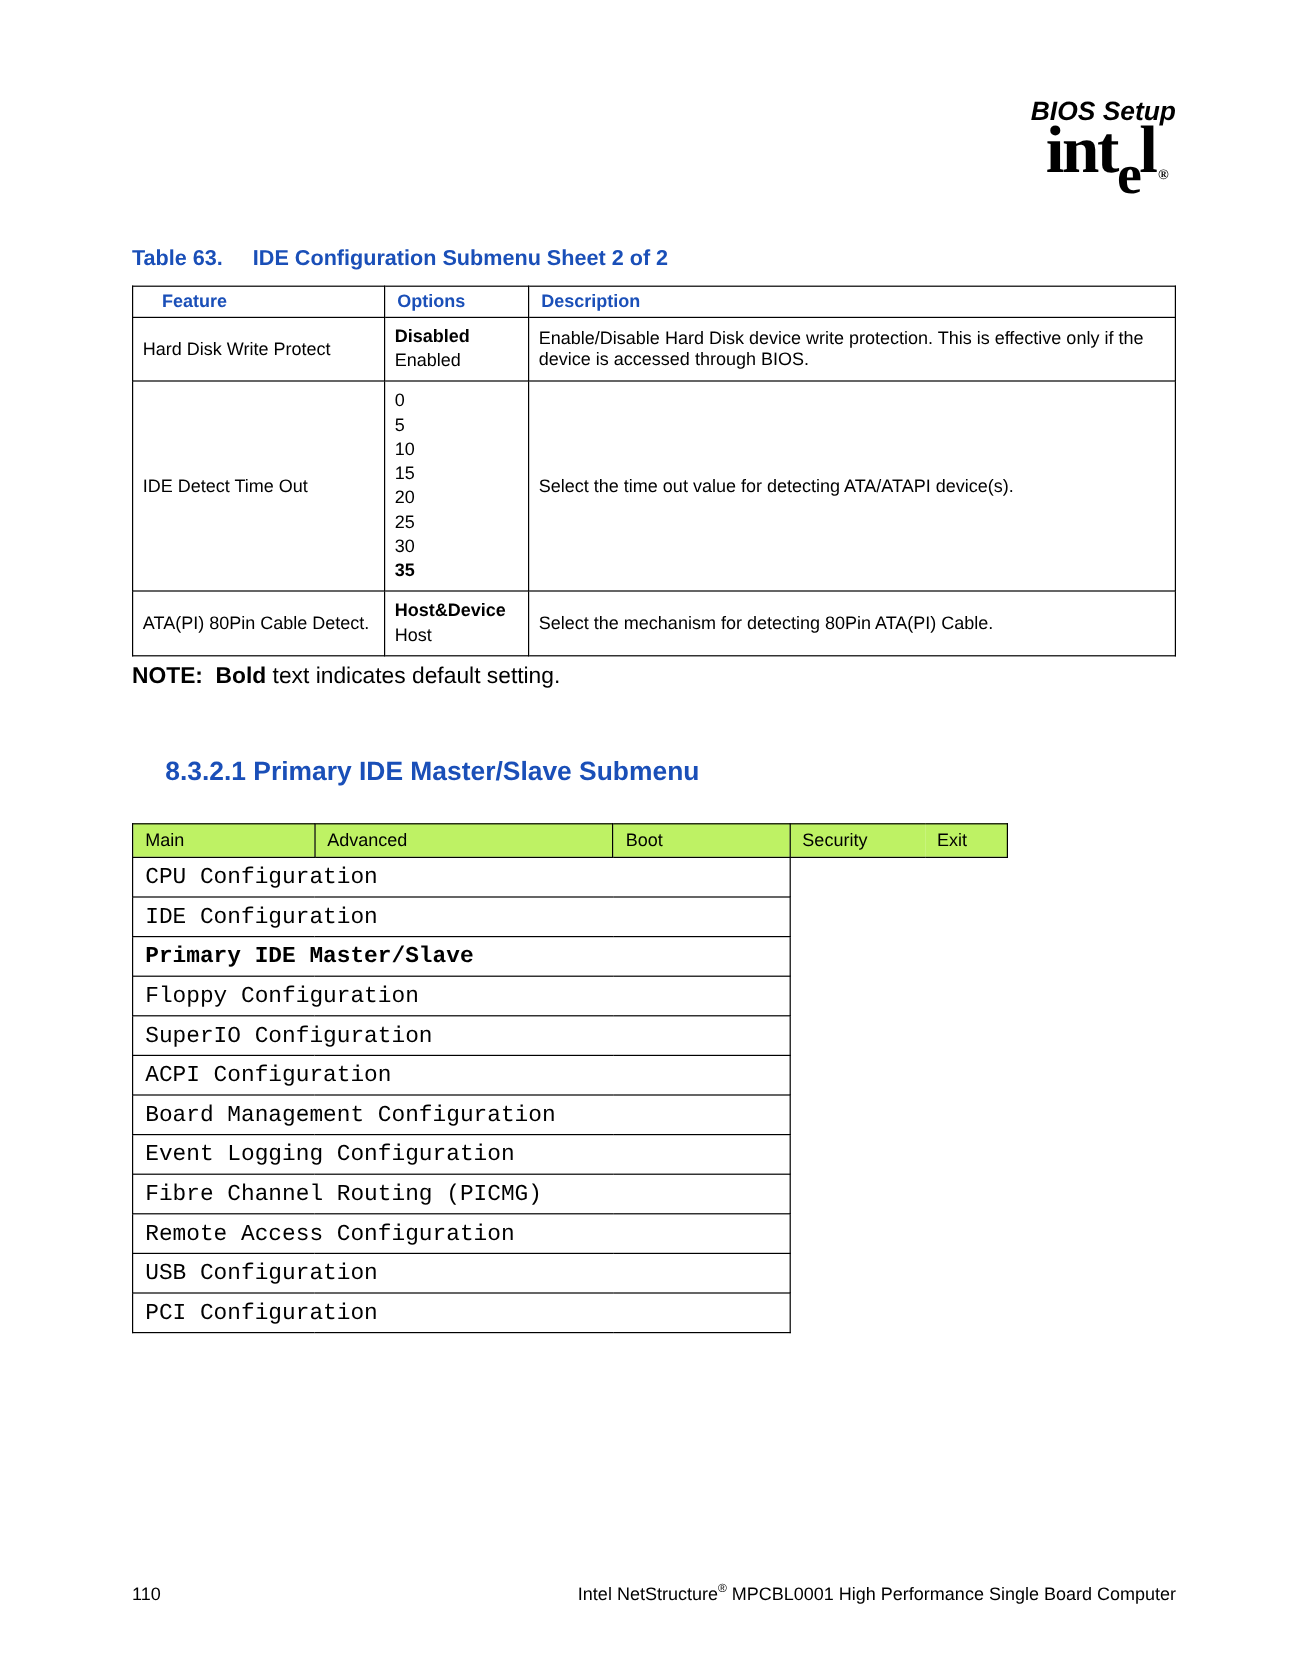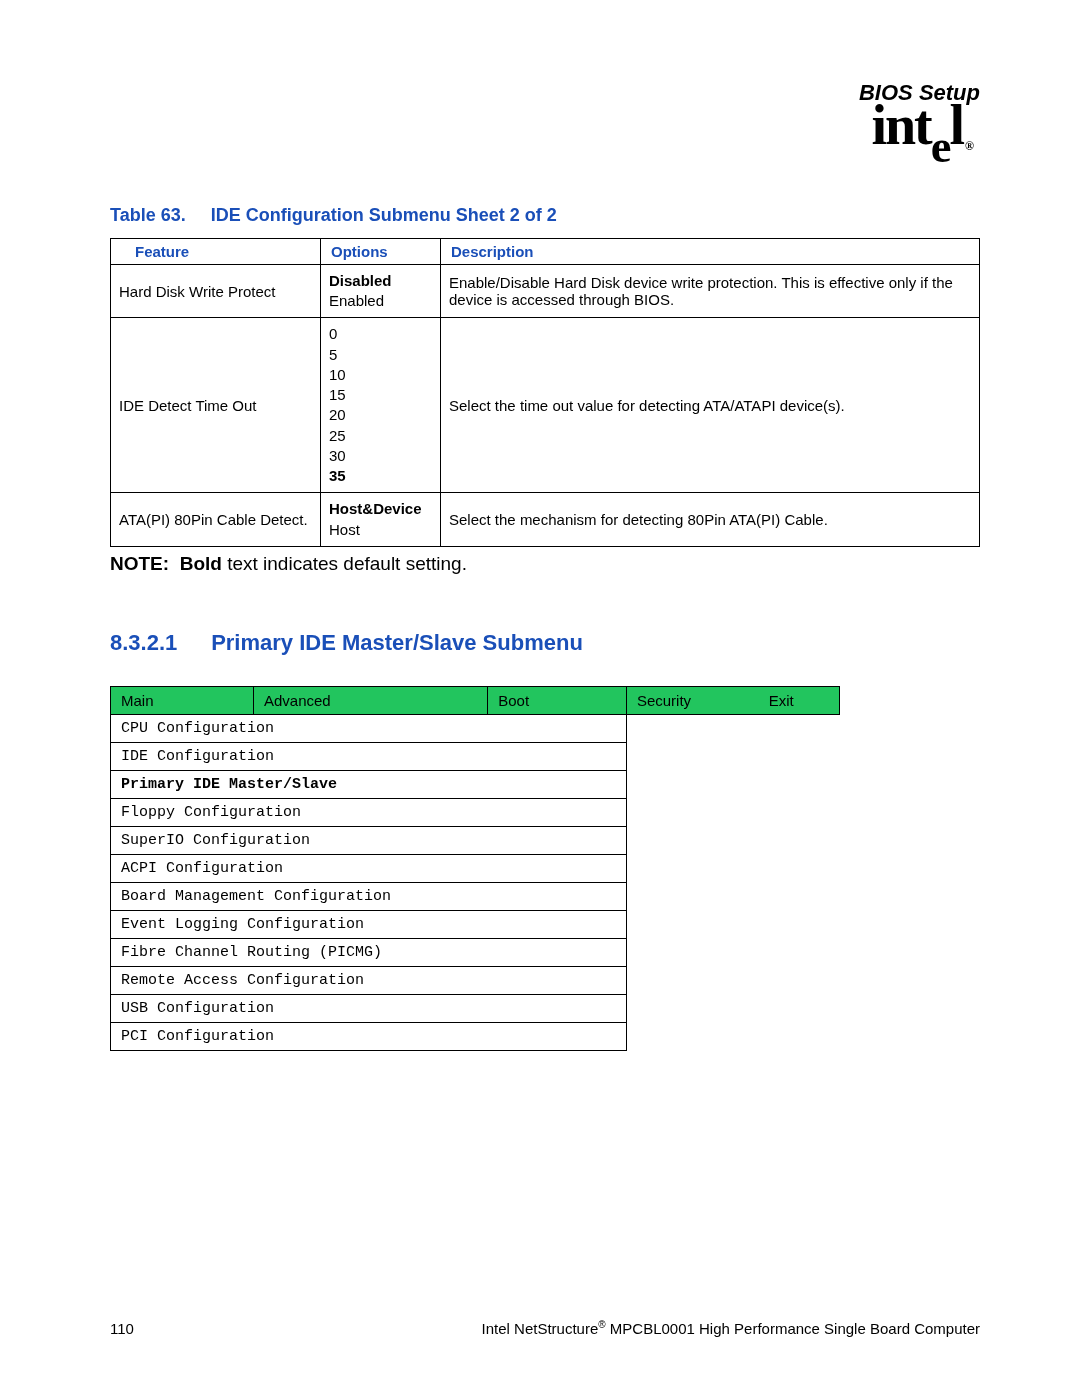--- a/index.html
+++ b/index.html
@@ -60,41 +60,41 @@
 
   .note {
     font-size:19px; margin-top:6px;
   }
   .note .nlabel { font-weight:bold; }
 
   .section-heading {
     color:#1a4fb8; font-weight:bold; font-size:22px;
     margin-top:55px; margin-bottom:30px;
   }
-  .section-heading .secnum { display:inline-block; width:95px; }
+  .section-heading .secnum { display:inline-block; width:95px;text-align:right; }
 
   table.menu {
     border-collapse:collapse;
     font-size:15px;
     width:730px;
   }
   table.menu td {
     border:1px solid #000;
     padding:5px 10px;
     vertical-align:middle;
   }
   table.menu tr.tabs td {
-    background:#22c55e;
+    background:#bef264;
     font-family: Arial, Helvetica, sans-serif;
   }
   table.menu tr.tabs td.noborder-right { border-right:none; }
   table.menu tr.tabs td.noborder-left { border-left:none; }
   table.menu tr.item td {
     font-family: "Courier New", monospace;
-    font-size:15px;
+    font-size:19px;
   }
   table.menu tr.item td.selected { font-weight:bold; }
 
   .footer {
     position:absolute; left:0; right:0; bottom:60px;
     padding:0 100px 0 110px;
     display:flex; justify-content:space-between; align-items:flex-end;
     font-size:15px;
   }
   .footer .right { text-align:right; }

